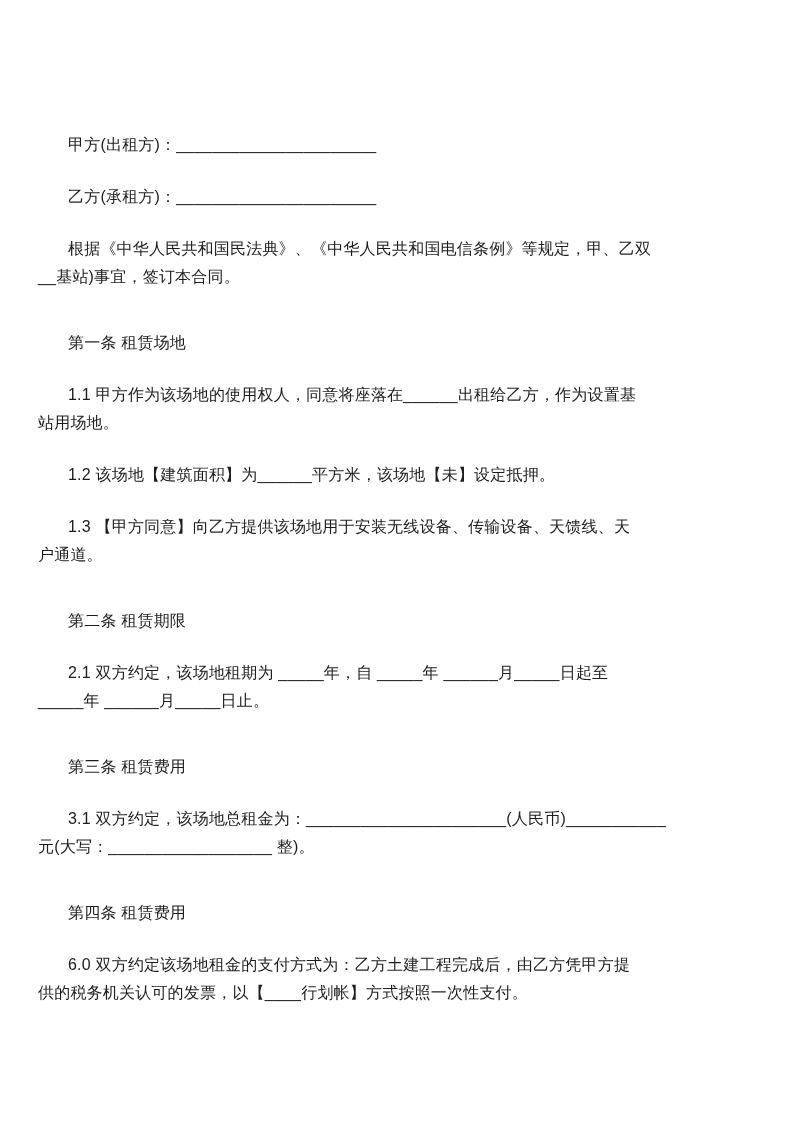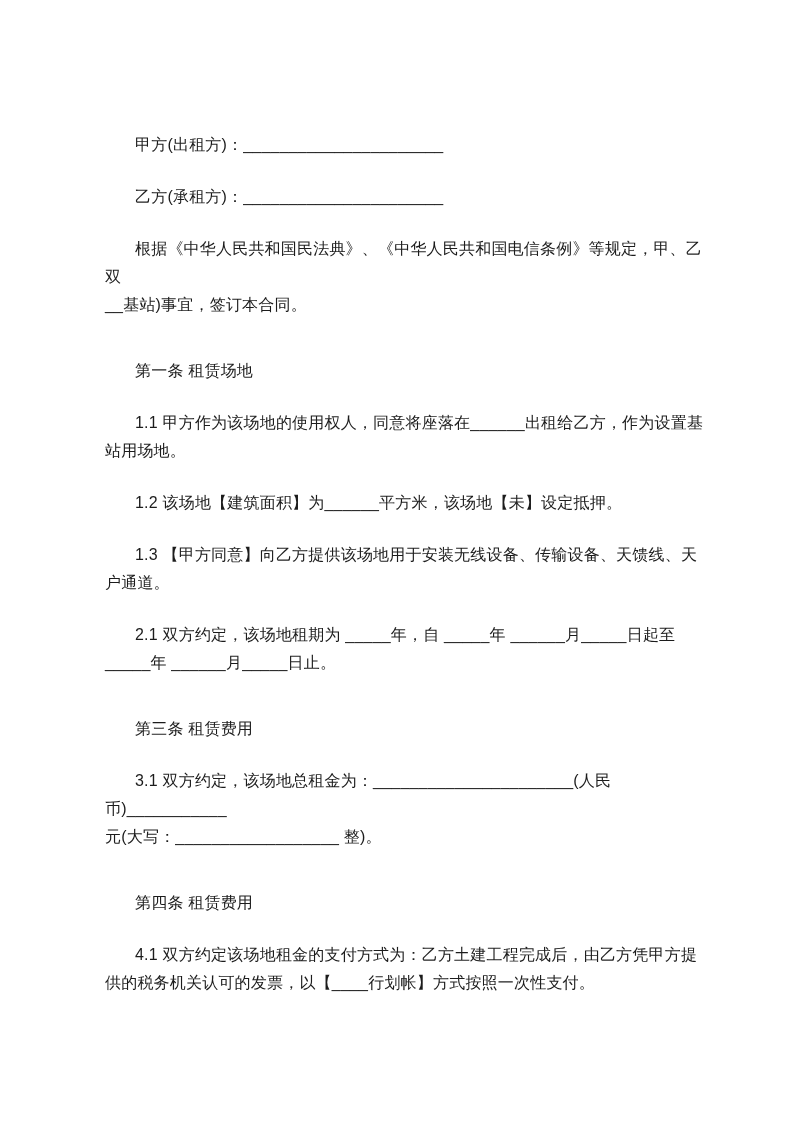--- a/index.html
+++ b/index.html
@@ -15,21 +15,21 @@
   .page {
     position: relative;
     width: 793px;
     height: 1122px;
     box-sizing: border-box;
   }
   .doc {
     box-sizing: border-box;
     width: 100%;
     height: 100%;
-    padding: 131px 78px 0 105px;
+    padding: 131px 78px 0 38px;
     font-size: 16px;
     line-height: 28px;
     letter-spacing: 0.2px;
   }
   section.block {
     margin: 0 0 24px 0;
   }
   .line {
     white-space: pre-wrap;
     min-height: 28px;
@@ -64,32 +64,35 @@
         <div class="line first">1.1 甲方作为该场地的使用权人，同意将座落在______出租给乙方，作为设置基</div>
         <div class="line">站用场地。</div>
       </section>
       <section class="block paragraph">
         <div class="line first">1.2 该场地【建筑面积】为______平方米，该场地【未】设定抵押。</div>
       </section>
       <section class="block paragraph">
         <div class="line first">1.3 【甲方同意】向乙方提供该场地用于安装无线设备、传输设备、天馈线、天</div>
         <div class="line">户通道。</div>
       </section>
+      <section class="block heading">
+        <div class="line first">第二条 租赁期限</div>
+      </section>
       <section class="block paragraph">
         <div class="line first">2.1 双方约定，该场地租期为 _____年，自 _____年 ______月_____日起至</div>
         <div class="line">_____年 ______月_____日止。</div>
       </section>
       <section class="block heading">
         <div class="line first">第三条 租赁费用</div>
       </section>
       <section class="block paragraph">
         <div class="line first">3.1 双方约定，该场地总租金为：______________________(人民币)___________</div>
         <div class="line">元(大写：__________________ 整)。</div>
       </section>
       <section class="block heading">
         <div class="line first">第四条 租赁费用</div>
       </section>
       <section class="block paragraph">
-        <div class="line first">4.1 双方约定该场地租金的支付方式为：乙方土建工程完成后，由乙方凭甲方提</div>
+        <div class="line first">6.0 双方约定该场地租金的支付方式为：乙方土建工程完成后，由乙方凭甲方提</div>
         <div class="line">供的税务机关认可的发票，以【____行划帐】方式按照一次性支付。</div>
       </section>
     </main>
 </div>
 
 </body></html>

